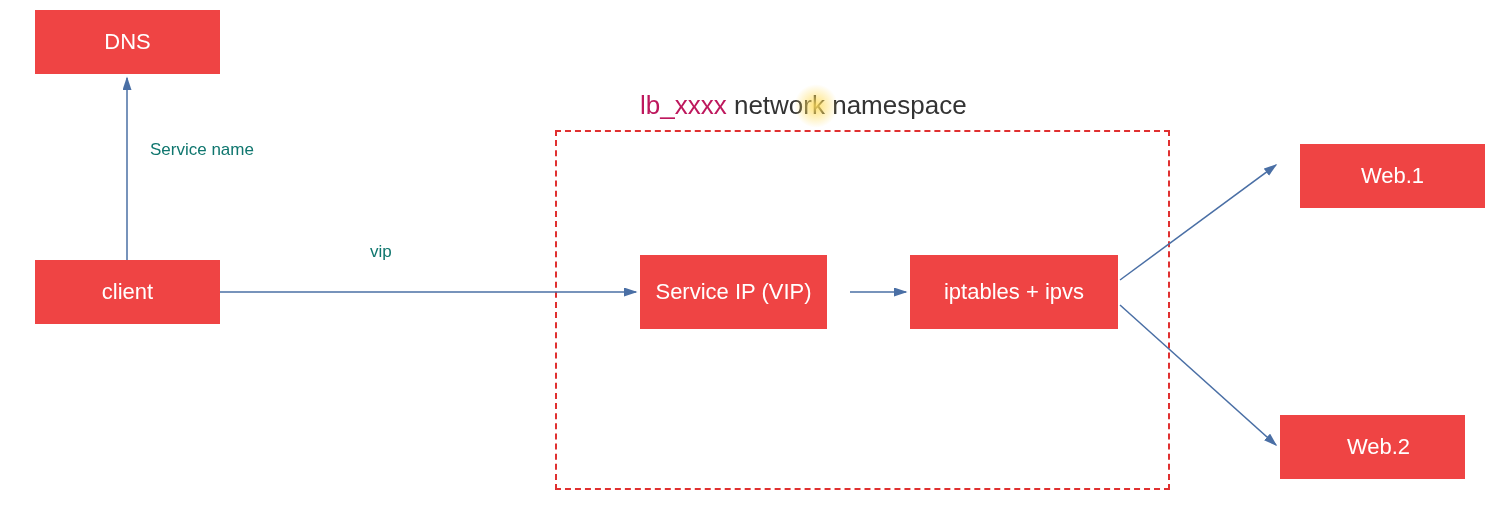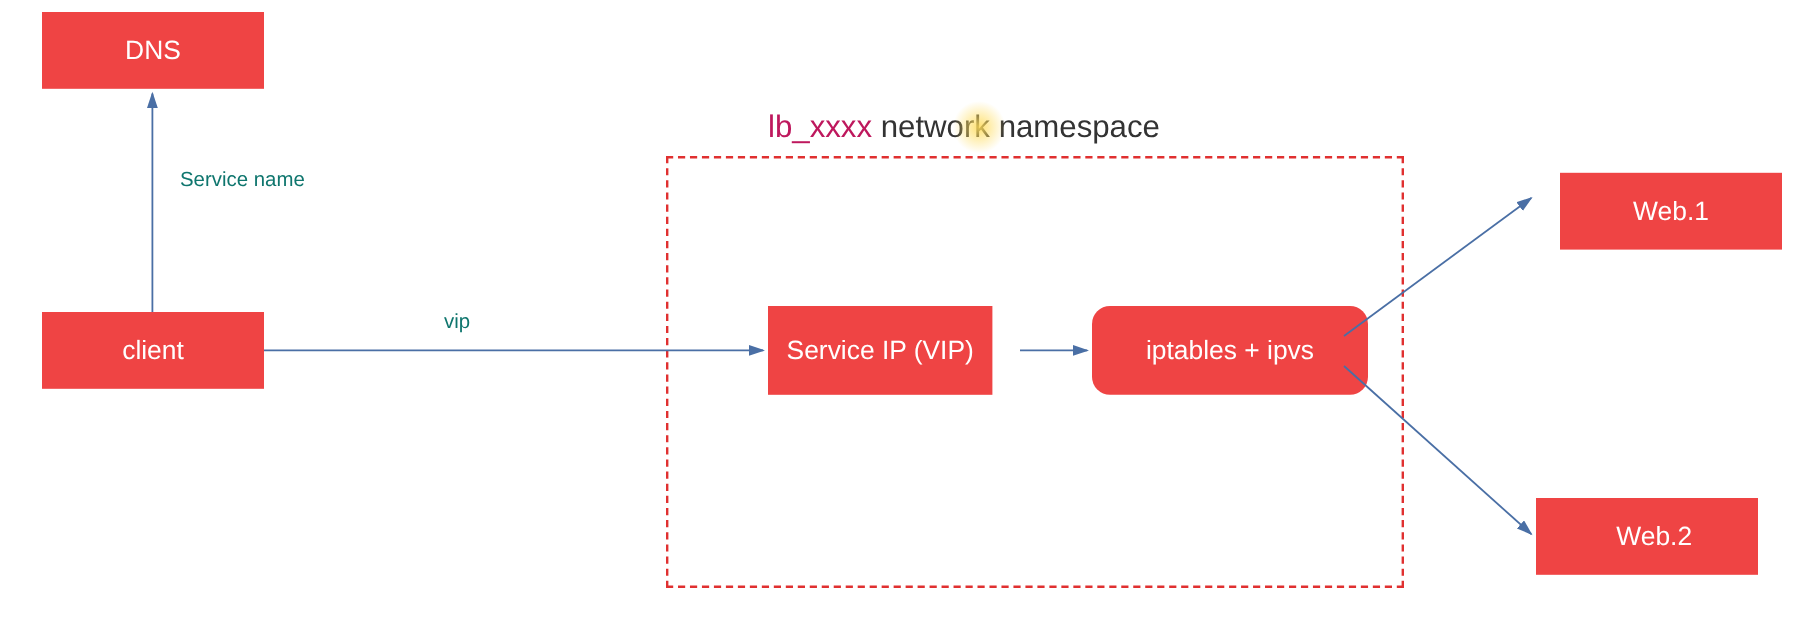--- a/index.html
+++ b/index.html
@@ -74,37 +74,37 @@
 </div>
 
 <div class="box" style="left:35px; top:260px; width:185px; height:64px;text-align:right;">
   <span>client</span>
 </div>
 
 <div class="box" style="left:640px; top:255px; width:187px; height:74px;">
   <span>Service IP (VIP)</span>
 </div>
 
-<div class="box" style="left:910px; top:255px; width:230px; height:74px;border-radius:15px;">
+<div class="box" style="left:910px; top:255px; width:208px; height:74px;">
   <span>iptables + ipvs</span>
 </div>
 
 <div class="box" style="left:1280px; top:144px; width:185px; height:64px;margin-left:20px;">
   <span>Web.1</span>
 </div>
 
 <div class="box" style="left:1280px; top:415px; width:185px; height:64px;padding-left:12px;">
   <span>Web.2</span>
 </div>
 
 <div class="label" style="left:150px; top:140px;">
   <span>Service name</span>
 </div>
 
-<div class="label" style="left:370px; top:258px;">
+<div class="label" style="left:370px; top:242px;">
   <span>vip</span>
 </div>
 
 <svg class="connectors">
   <defs>
     <marker id="arrow" markerWidth="10" markerHeight="10" refX="8" refY="3" orient="auto" markerUnits="strokeWidth">
       <path d="M0,0 L9,3 L0,6 Z" fill="#4a6fa5"></path>
     </marker>
   </defs>
 

